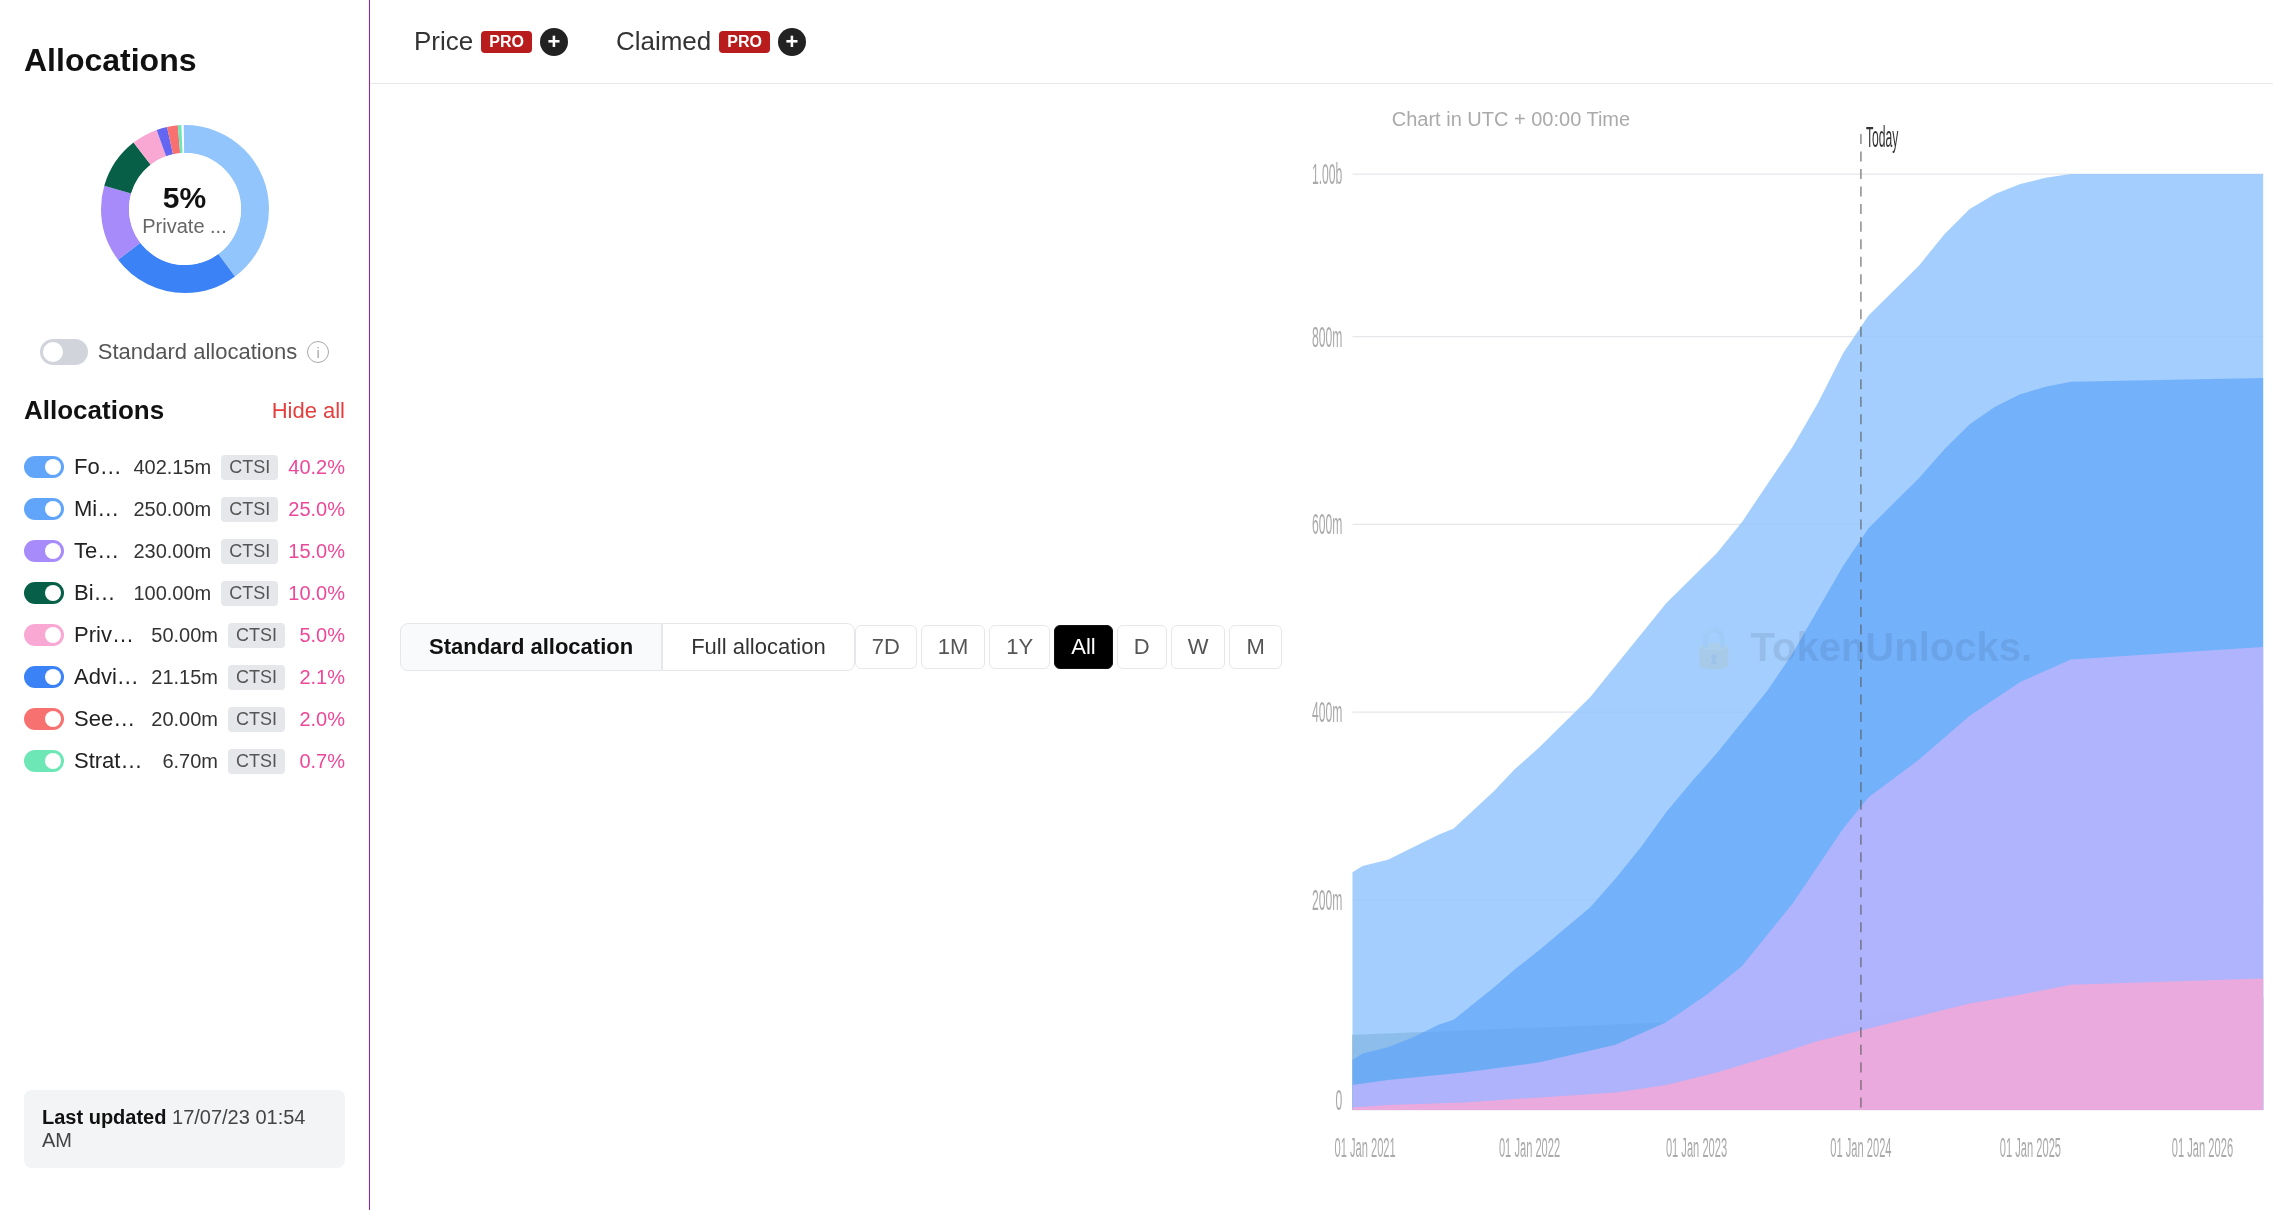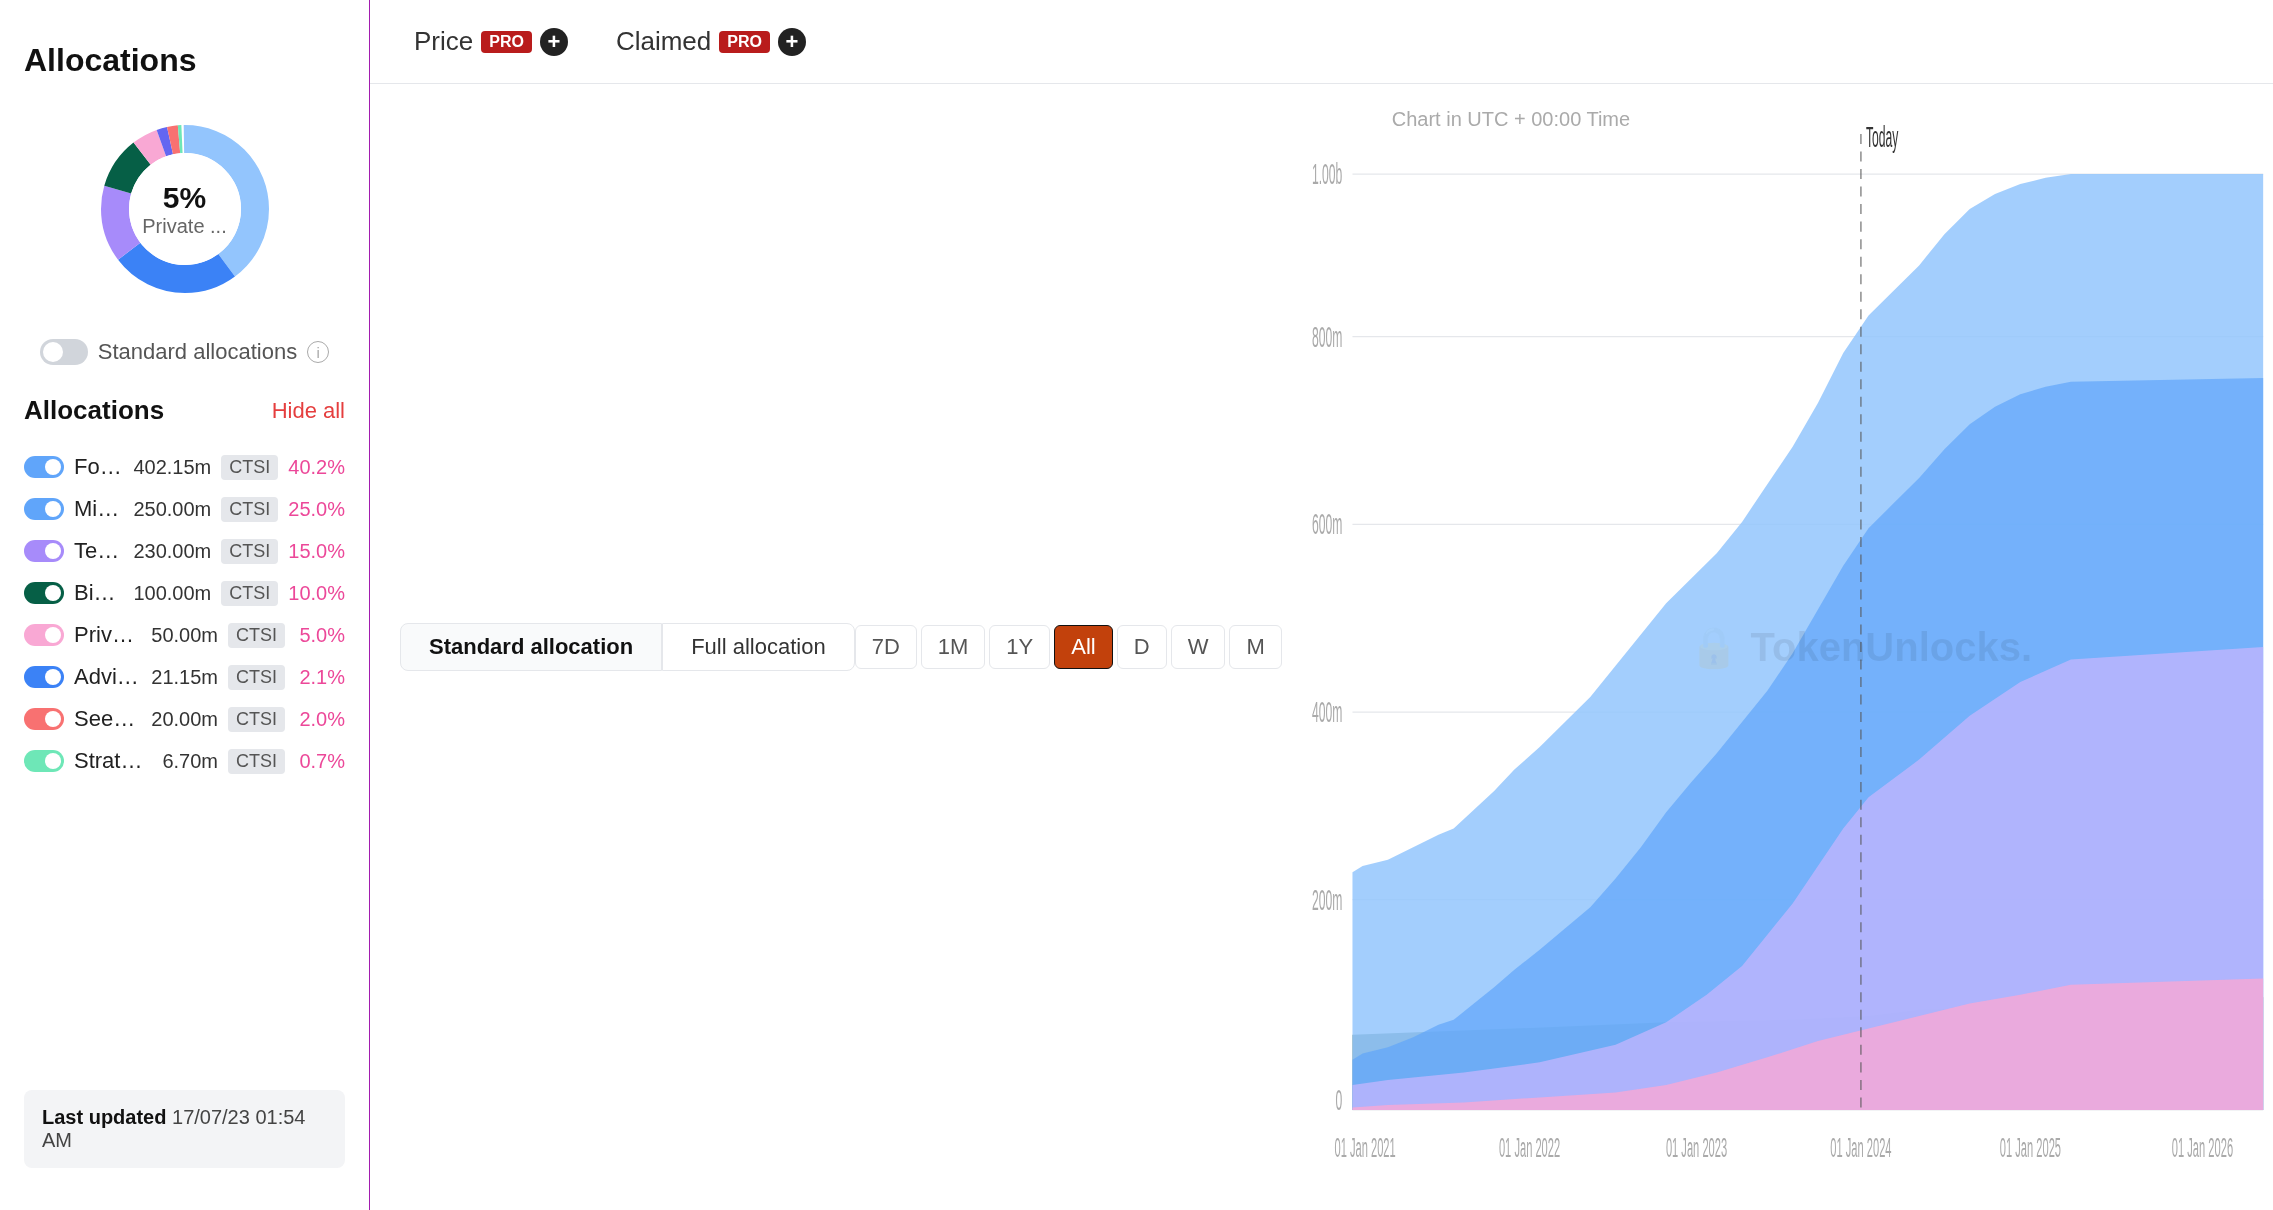--- a/index.html
+++ b/index.html
@@ -329,21 +329,21 @@
       padding: 8px 16px;
       font-size: 22px;
       cursor: pointer;
       border: 1px solid #e5e7eb;
       background: #fff;
       border-radius: 6px;
       color: #555;
     }
 
     .time-btn.active {
-      background: #c2410c;
+      background: #000000;
       color: #fff;
       border-color: #111;
     }
 
     
     .chart-svg-container {
       flex: 1;
       position: relative;
       padding: 0 0 0 0;
     }

